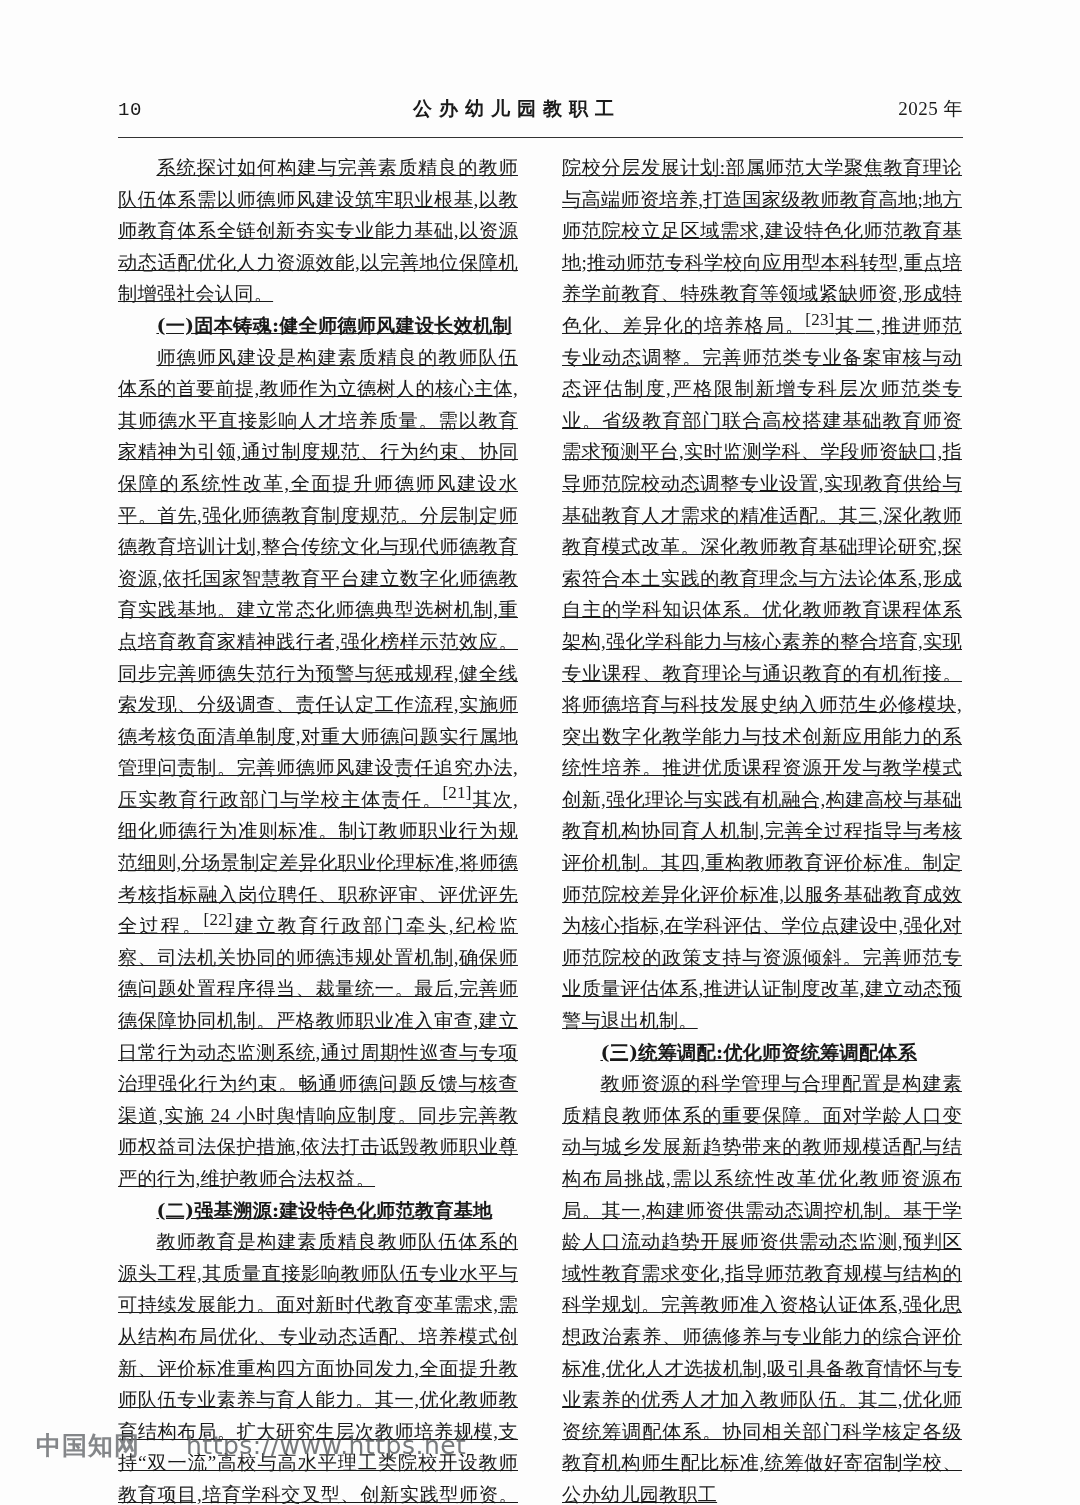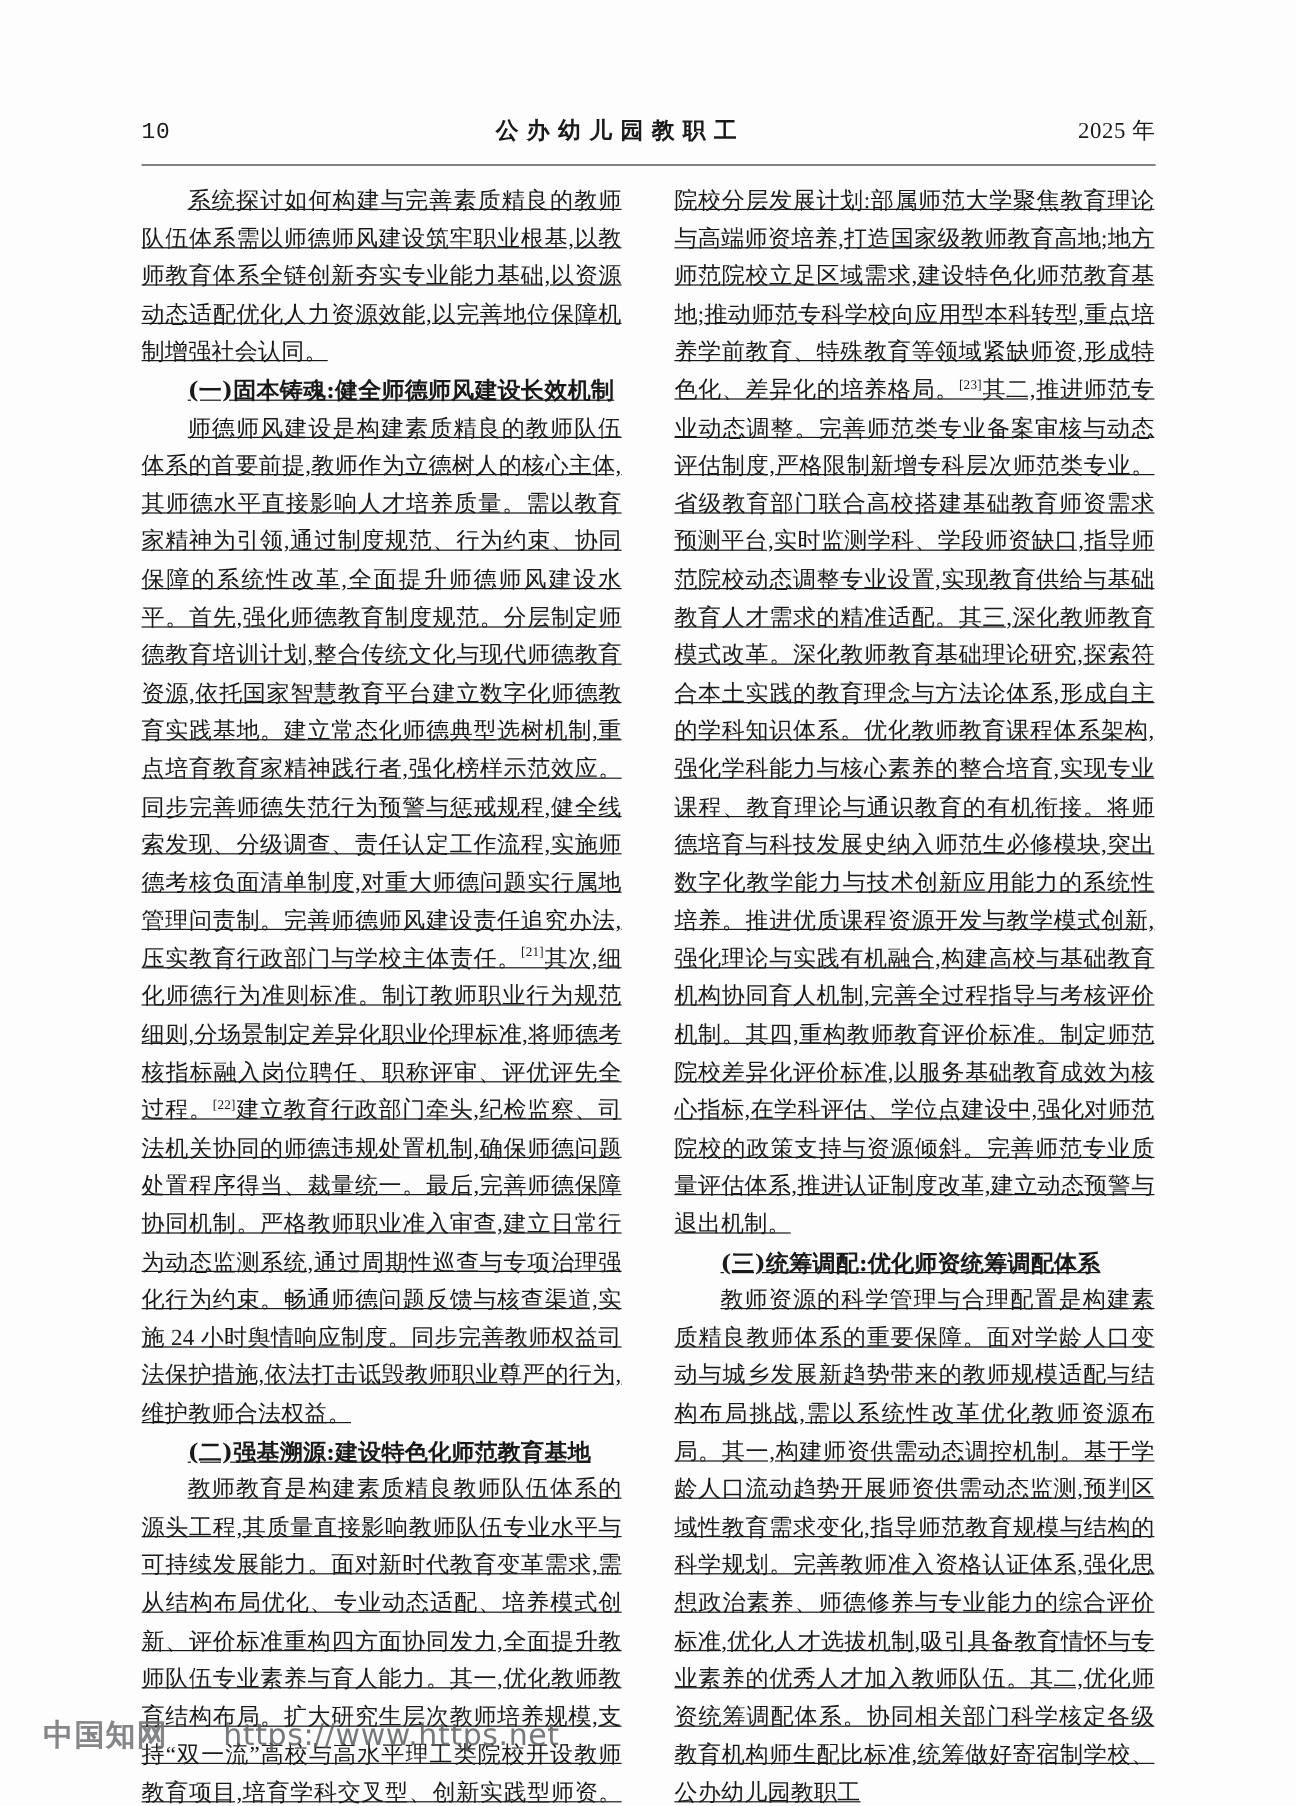--- a/index.html
+++ b/index.html
@@ -86,21 +86,21 @@
   }
   .indent {
     text-indent: 2em;
   }
   .heading {
     text-indent: 2em;
     font-weight: 700;
     font-family: "DejaVu Serif", "Liberation Serif", serif;
   }
   sup {
-    font-size: 11px;
+    font-size: 17px;
     vertical-align: super;
     line-height: 0;
     margin-top: 12px;
   }
   
   .footer {
     position: absolute;
     left: 36px;
     top: 1420px;
     width: 1000px;

